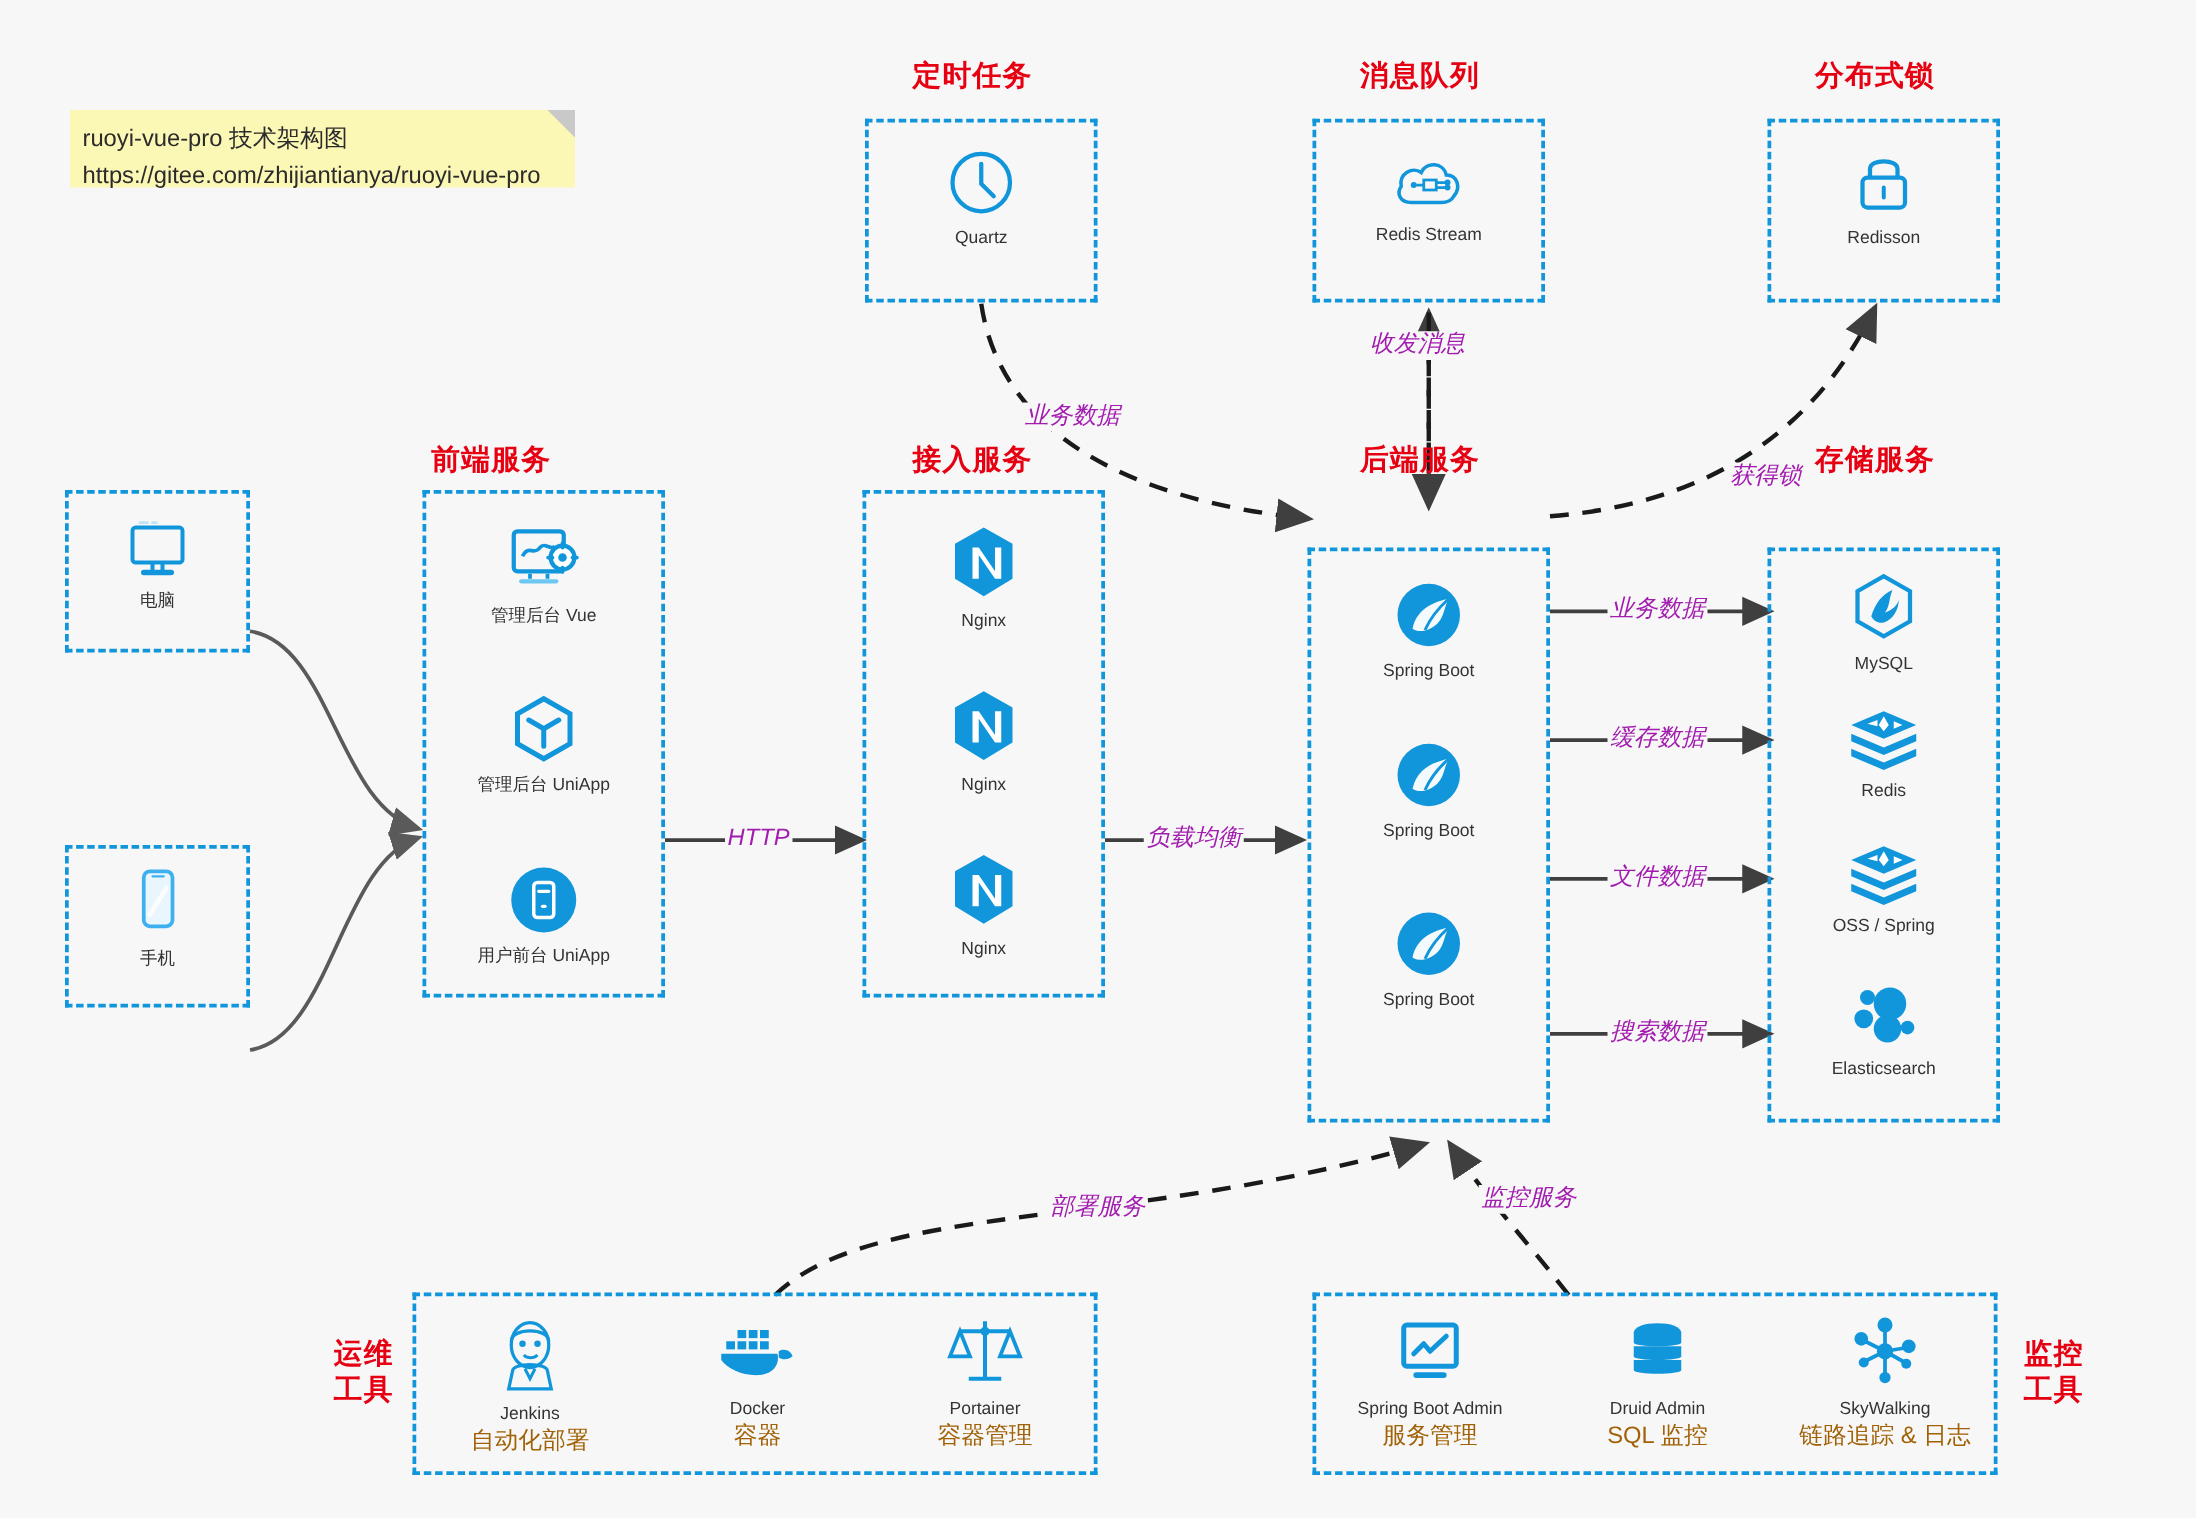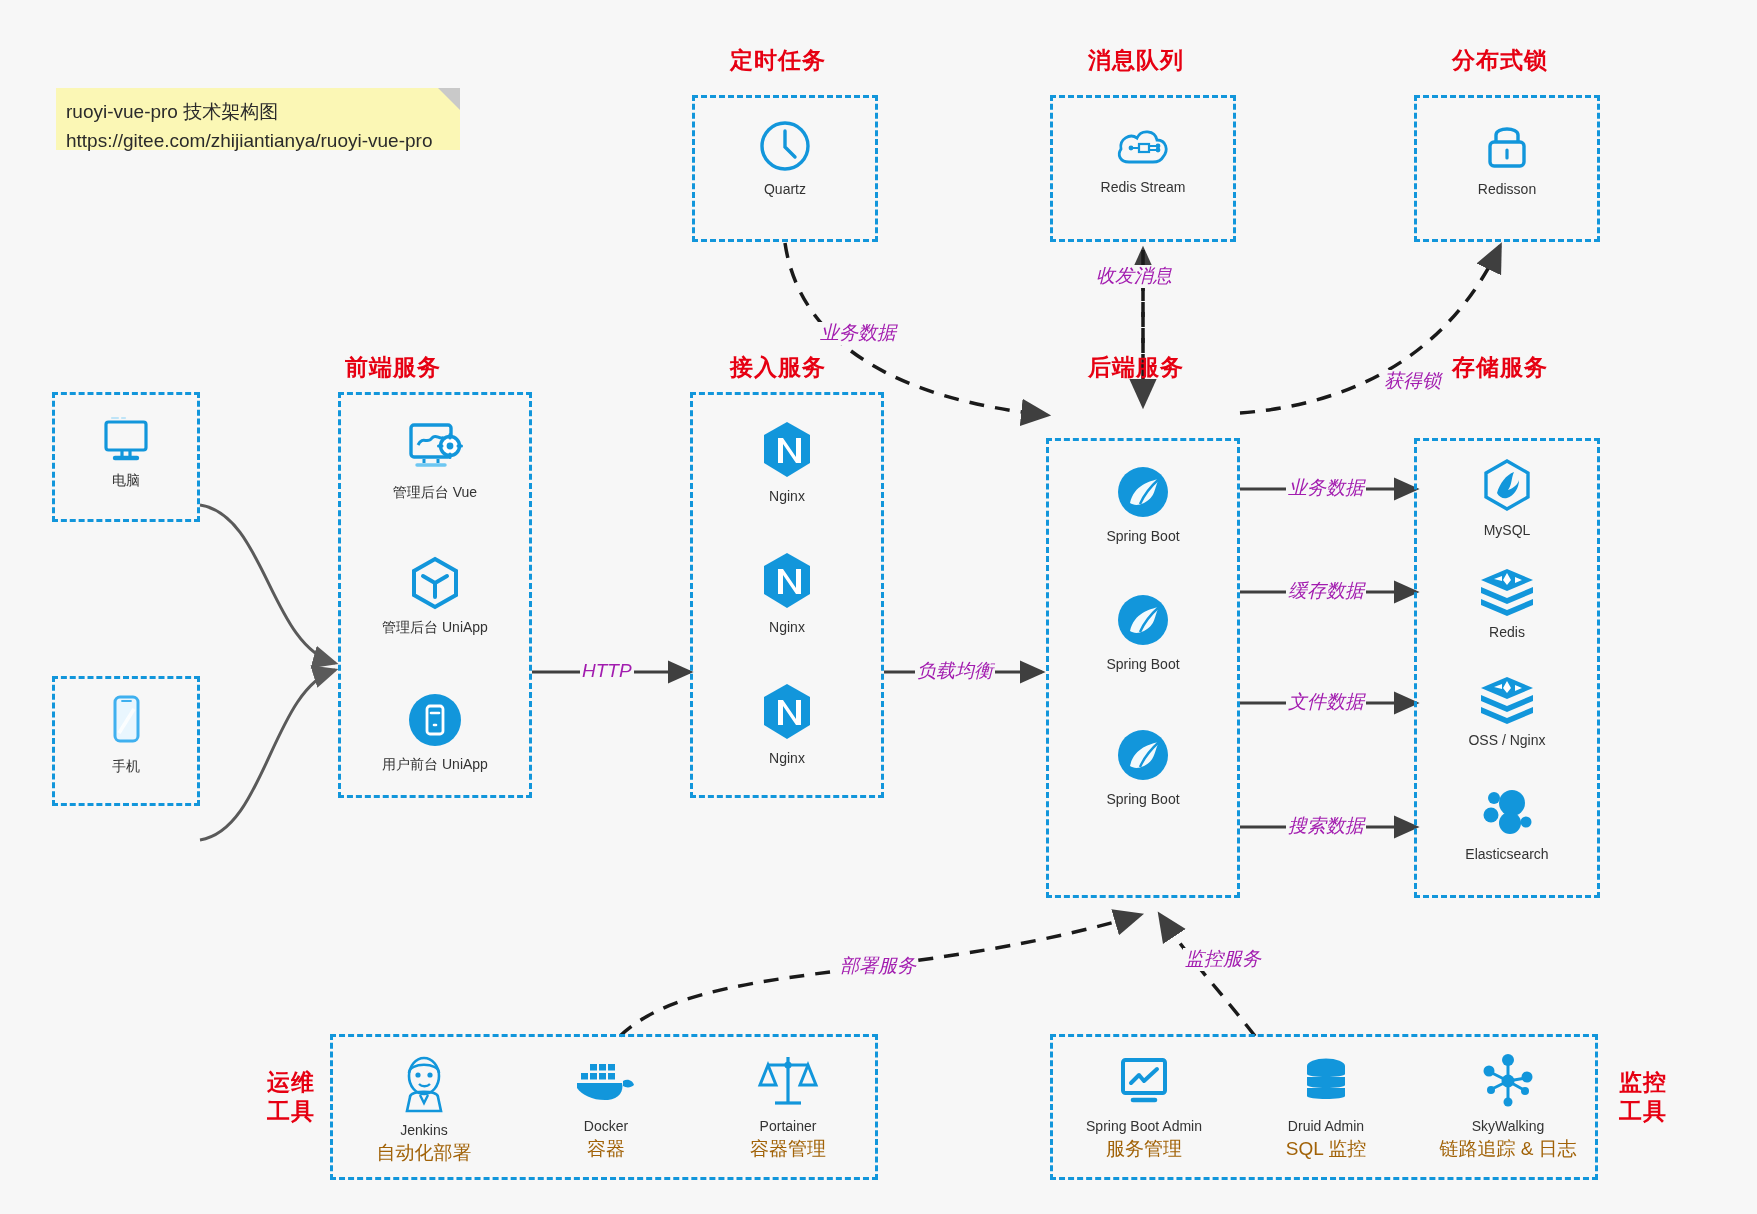--- a/index.html
+++ b/index.html
@@ -305,21 +305,21 @@
       </svg>
       <div class="lbl">Redis</div>
     </div>
     <div class="cell" style="top:232px;">
       <svg class="ico" width="60" height="52" viewBox="0 0 60 52">
         <path d="M30 4 L56 15 L30 26 L4 15 Z" fill="#1296db"></path>
         <path d="M4 22 L30 33 L56 22 L56 28 L30 39 L4 28 Z" fill="#1296db"></path>
         <path d="M4 34 L30 45 L56 34 L56 40 L30 51 L4 40 Z" fill="#1296db"></path>
         <path d="M17 14 L25 11 L25 16 Z M38 12 L45 15 L38 18 Z M30 8 L34 15 L30 20 L26 15 Z" fill="#ffffff"></path>
       </svg>
-      <div class="lbl">OSS / Nginx</div>
+      <div class="lbl">OSS / Spring</div>
     </div>
     <div class="cell" style="top:344px;">
       <svg class="ico" width="58" height="54" viewBox="0 0 58 54">
         <circle cx="34" cy="18" r="13" fill="#1296db"></circle>
         <circle cx="32" cy="38" r="11" fill="#1296db"></circle>
         <circle cx="16" cy="13" r="6" fill="#1296db"></circle>
         <circle cx="13" cy="30" r="7.5" fill="#1296db"></circle>
         <circle cx="48" cy="37" r="5.5" fill="#1296db"></circle>
       </svg>
       <div class="lbl">Elasticsearch</div>

